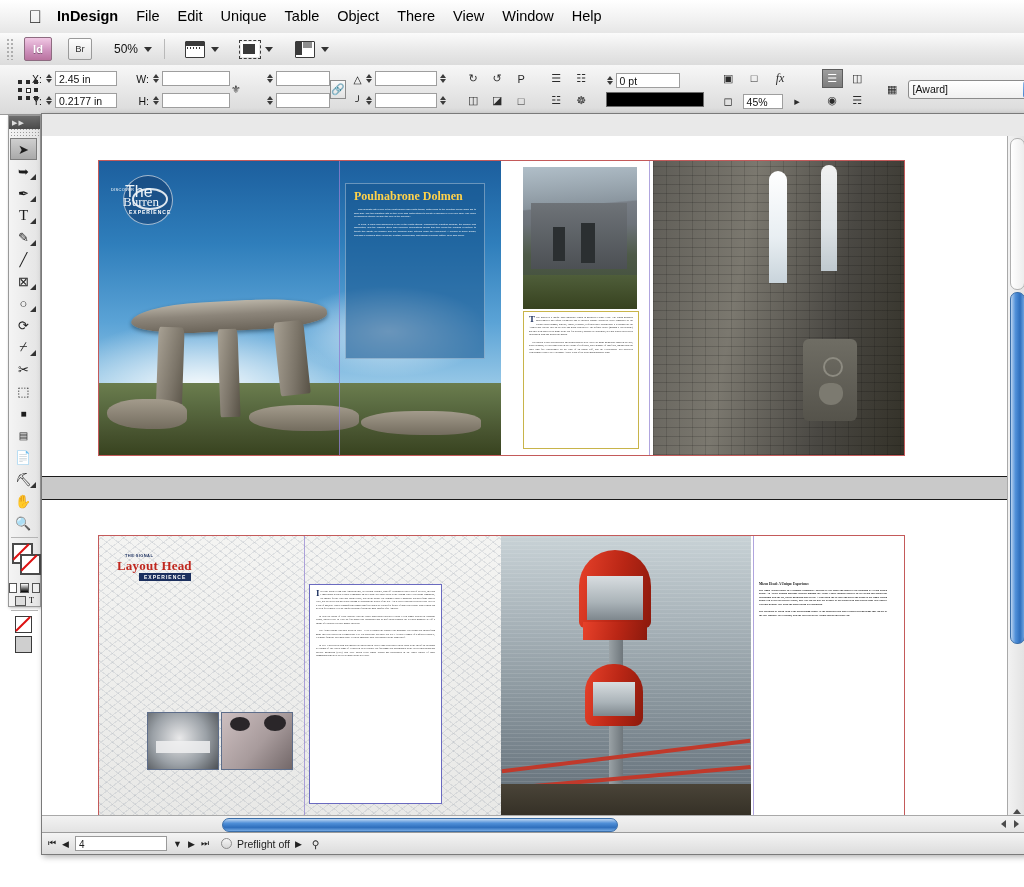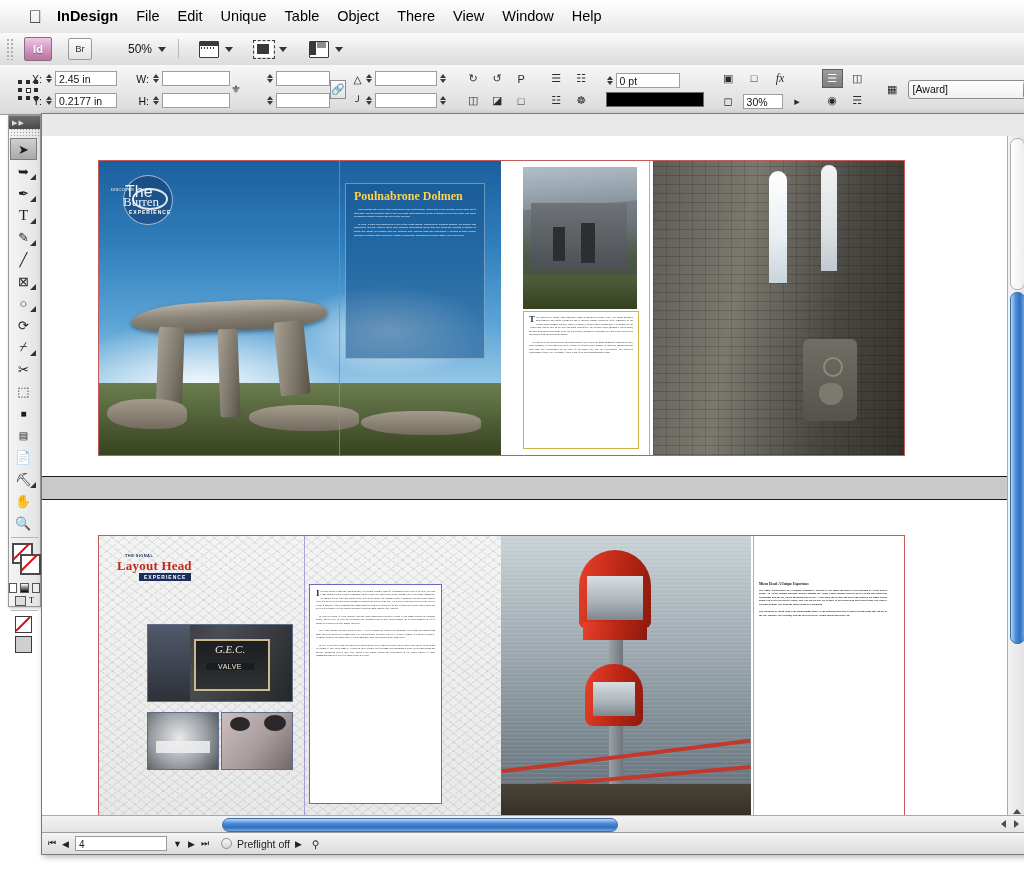--- a/index.html
+++ b/index.html
@@ -43,21 +43,21 @@
     width:26px;height:22px;border:1px solid #8d6b80;border-radius:2px;
     background:linear-gradient(#f1c8e4,#cd8fbb 60%,#b9739f);
     color:#fff;font-size:11px;font-weight:bold;text-align:center;line-height:22px;
     text-shadow:0 1px 0 rgba(0,0,0,.35);margin-left:4px;
   }
   .brbtn{
     width:22px;height:20px;border:1px solid #9a9a9a;border-radius:2px;
     background:linear-gradient(#fdfdfd,#e3e3e3);
     color:#333;font-size:9.5px;text-align:center;line-height:20px;margin-left:16px;
   }
-  .zoomval{font-size:12px;color:#111;margin-left:36px;}
+  .zoomval{font-size:12px;color:#111;margin-left:22px;}
   .caret{
     width:0;height:0;border-left:4px solid transparent;border-right:4px solid transparent;
     border-top:5px solid #333;margin-left:6px;
   }
   .tb-sep{width:1px;height:20px;background:#b9b9b9;margin:0 12px;}
   .viewicon{width:18px;height:15px;border:1.4px solid #3a3a3a;border-radius:1px;margin-left:8px;position:relative;background:#fff;}
   .viewicon.a:before{content:"";position:absolute;left:0;right:0;top:0;height:4px;background:#3a3a3a;}
   .viewicon.a:after{content:"";position:absolute;left:1px;top:5px;width:14px;height:2px;
     background-image:linear-gradient(90deg,#3a3a3a 50%,transparent 50%);background-size:3px 2px;}
   .viewicon.b{border:none;}
@@ -479,21 +479,21 @@
 
     <div class="cp-sep"></div>
     <div style="display:flex;flex-direction:column;gap:4px">
       <div style="display:flex;gap:5px;align-items:center">
         <span class="icobtn">▣</span>
         <span class="icobtn">□</span>
         <span class="icobtn" style="font-style:italic;font-family:'Liberation Serif',serif;font-size:12px">fx</span>
       </div>
       <div style="display:flex;gap:4px;align-items:center">
         <span class="icobtn">◻</span>
-        <span class="txtbox" style="width:40px">30%</span>
+        <span class="txtbox" style="width:40px">45%</span>
         <span class="icobtn">▸</span>
       </div>
     </div>
 
     <div class="cp-sep"></div>
     <div style="display:flex;flex-direction:column;gap:3px">
       <div style="display:flex;gap:4px">
         <span class="icobtn sel">☰</span>
         <span class="icobtn">◫</span>
       </div>
@@ -631,26 +631,20 @@
 
         <div class="page" style="left:0;top:0;width:402px;height:294px;background:#fff">
           <div class="nauticalbg" style="left:0;top:0;right:0;bottom:0"></div>
 
           <div style="position:absolute;left:18px;top:20px;width:110px;height:26px">
             <div style="position:absolute;left:8px;top:-3px;font-size:4px;color:#1b2f5e;font-weight:bold;letter-spacing:.4px">THE SIGNAL</div>
             <div class="logo-mizen" style="left:0;top:2px;font-size:13px">Layout Head</div>
             <div style="position:absolute;left:22px;top:17px;font-size:5px;color:#fff;background:#1b2f5e;padding:1px 5px;letter-spacing:1px;font-weight:bold">EXPERIENCE</div>
           </div>
 
-          <div class="photo" style="left:48px;top:88px;width:144px;height:76px;background:linear-gradient(120deg,#2b2d31,#4a4d52 40%,#25272b);border:1px solid #5d6d8a">
-            <div style="position:absolute;left:46px;top:14px;width:72px;height:48px;background:linear-gradient(#1c1e21,#2e3135);border:2px solid #cbb98a"></div>
-            <div style="position:absolute;left:52px;top:18px;width:60px;font-size:11px;font-family:'Liberation Serif',serif;font-style:italic;color:#f0ead6;text-align:center">G.E.C.</div>
-            <div style="position:absolute;left:58px;top:38px;width:48px;font-size:7px;color:#f0ead6;text-align:center;letter-spacing:.5px;background:#1a1c1f">VALVE</div>
-            <div style="position:absolute;left:0;top:0;width:42px;height:76px;background:linear-gradient(#51596b,#2d3139)"></div>
-          </div>
 
           <div class="photo" style="left:48px;top:176px;width:70px;height:56px;background:radial-gradient(circle at 45% 45%,#e9e9ea,#9aa0a6 55%,#4c5054);border:1px solid #5d6d8a">
             <div style="position:absolute;left:8px;top:28px;width:54px;height:12px;background:#f0f0f1;opacity:.85"></div>
           </div>
           <div class="photo" style="left:122px;top:176px;width:70px;height:56px;background:linear-gradient(130deg,#cdbfc0,#a89b9c 55%,#736869);border:1px solid #5d6d8a">
             <div style="position:absolute;left:8px;top:4px;width:20px;height:14px;background:#2a2629;border-radius:50%"></div>
             <div style="position:absolute;left:42px;top:2px;width:22px;height:16px;background:#2a2629;border-radius:50%"></div>
           </div>
 
           <div class="textframe-edge" style="left:210px;top:48px;width:133px;height:220px;padding:5px 6px;box-sizing:border-box;background:#fff">

